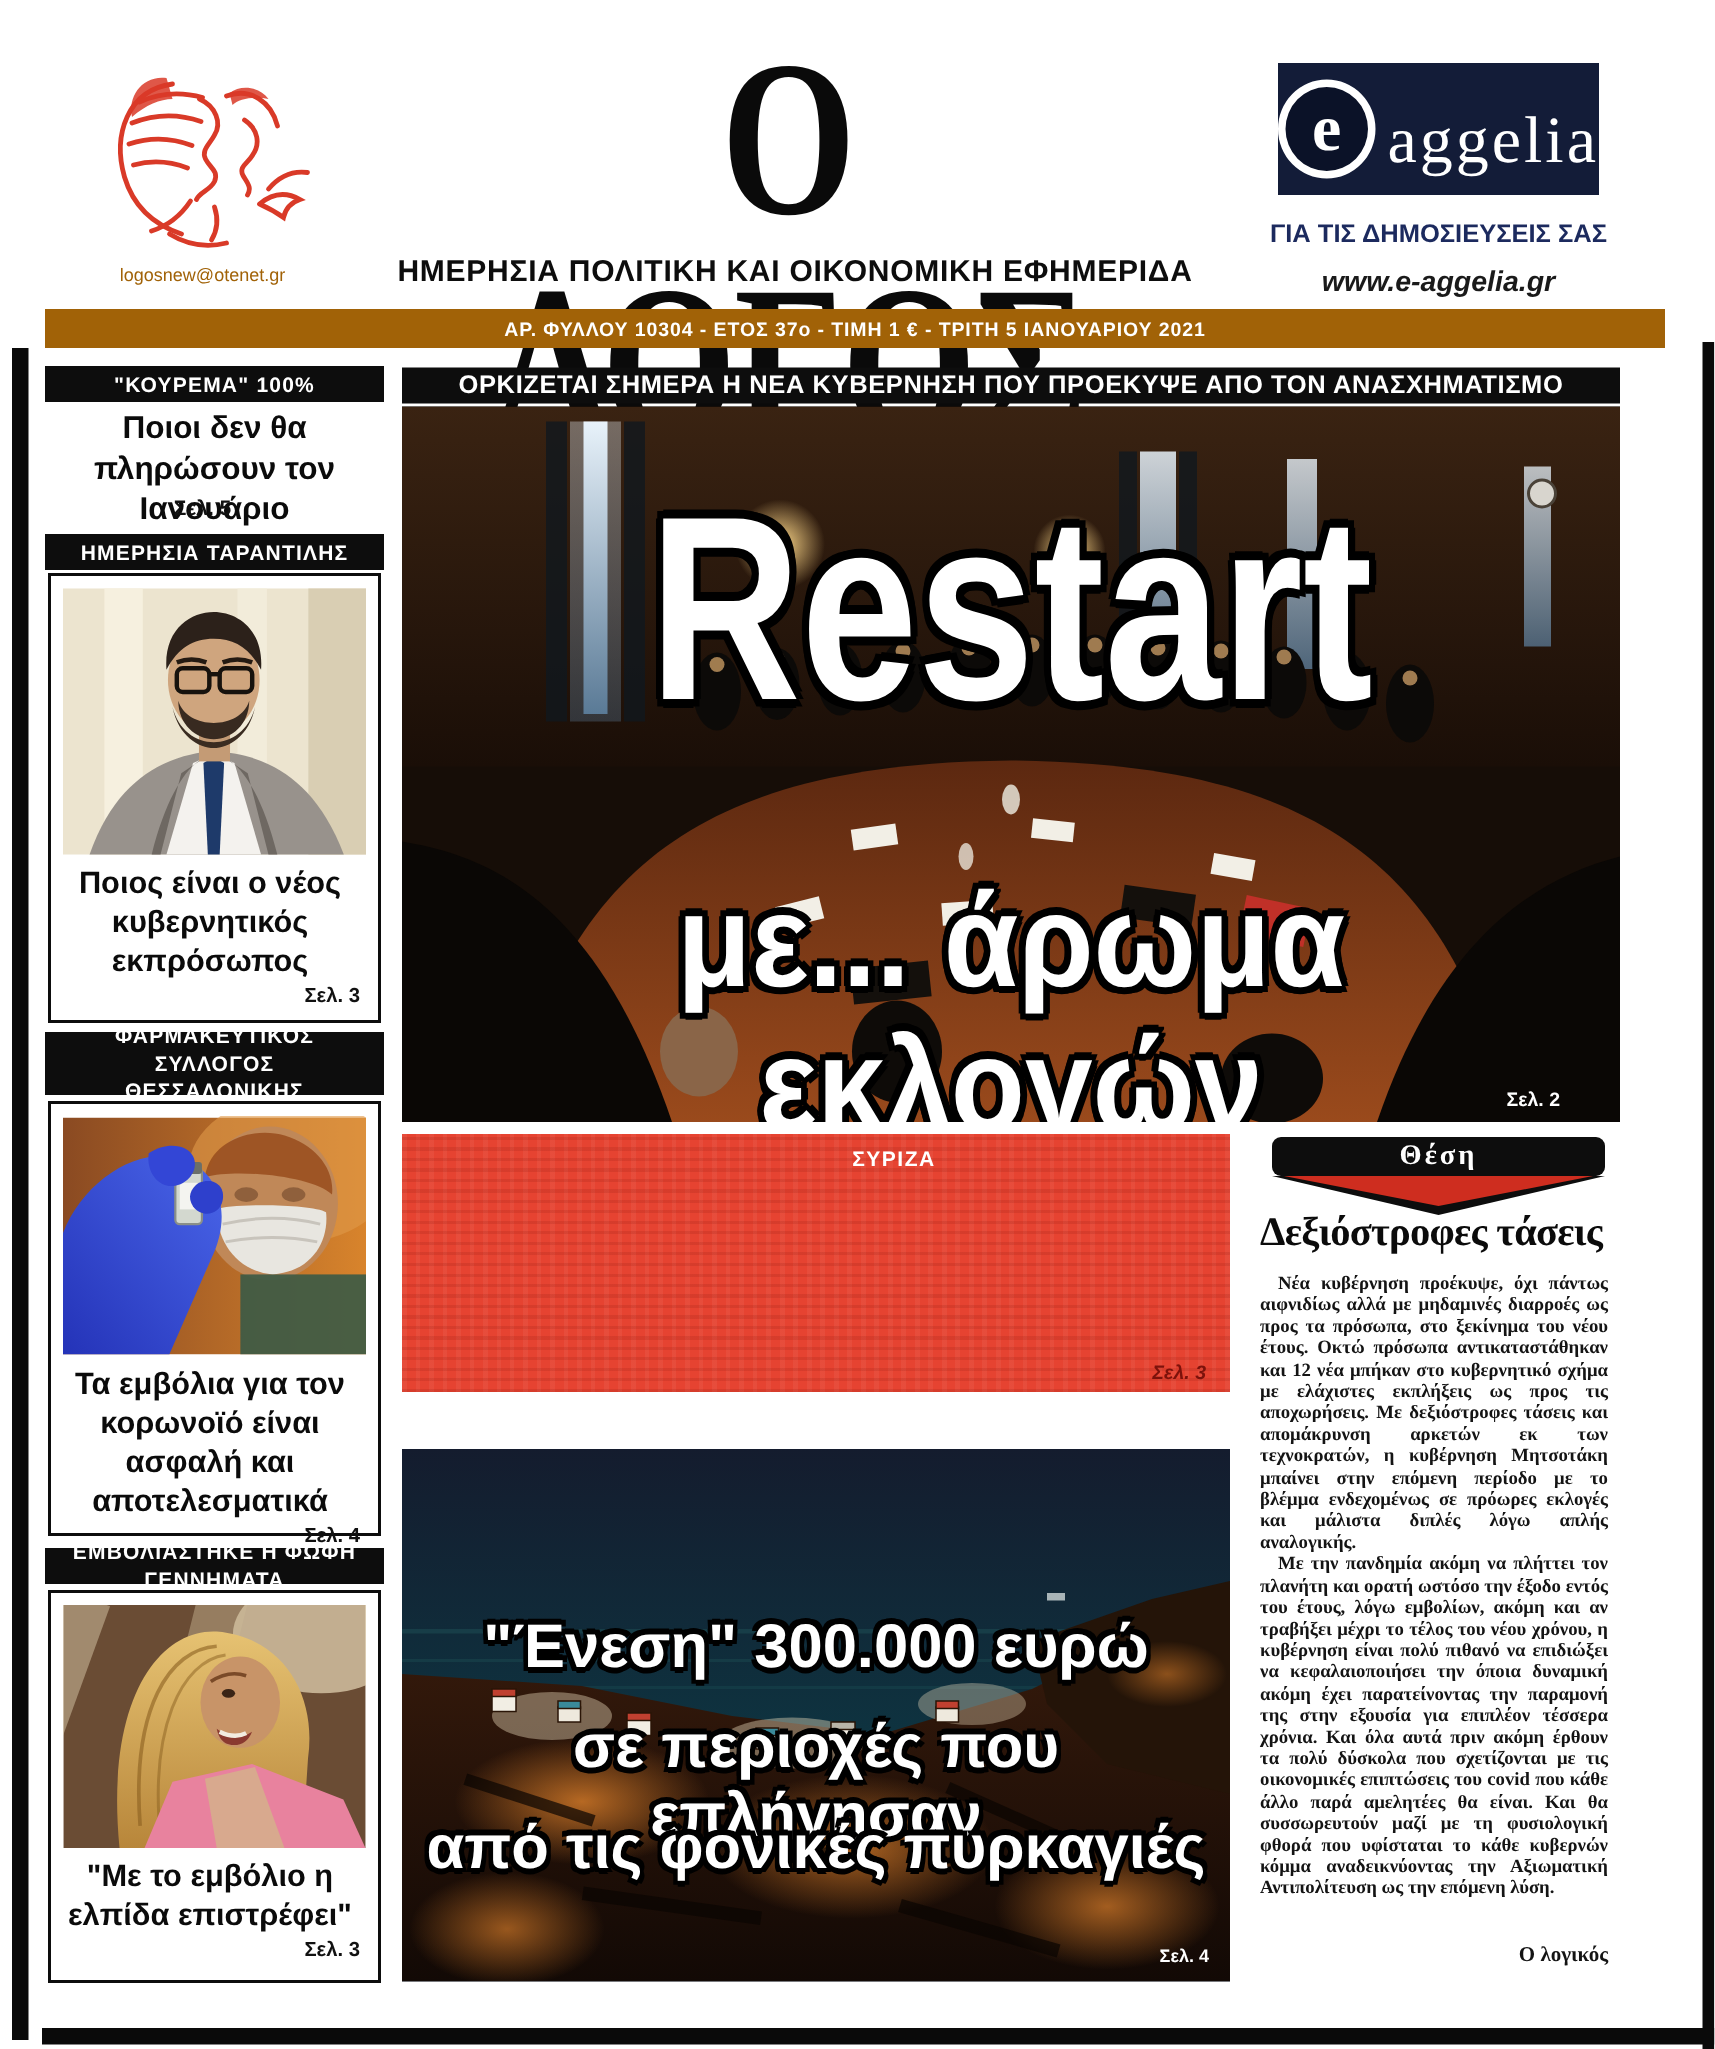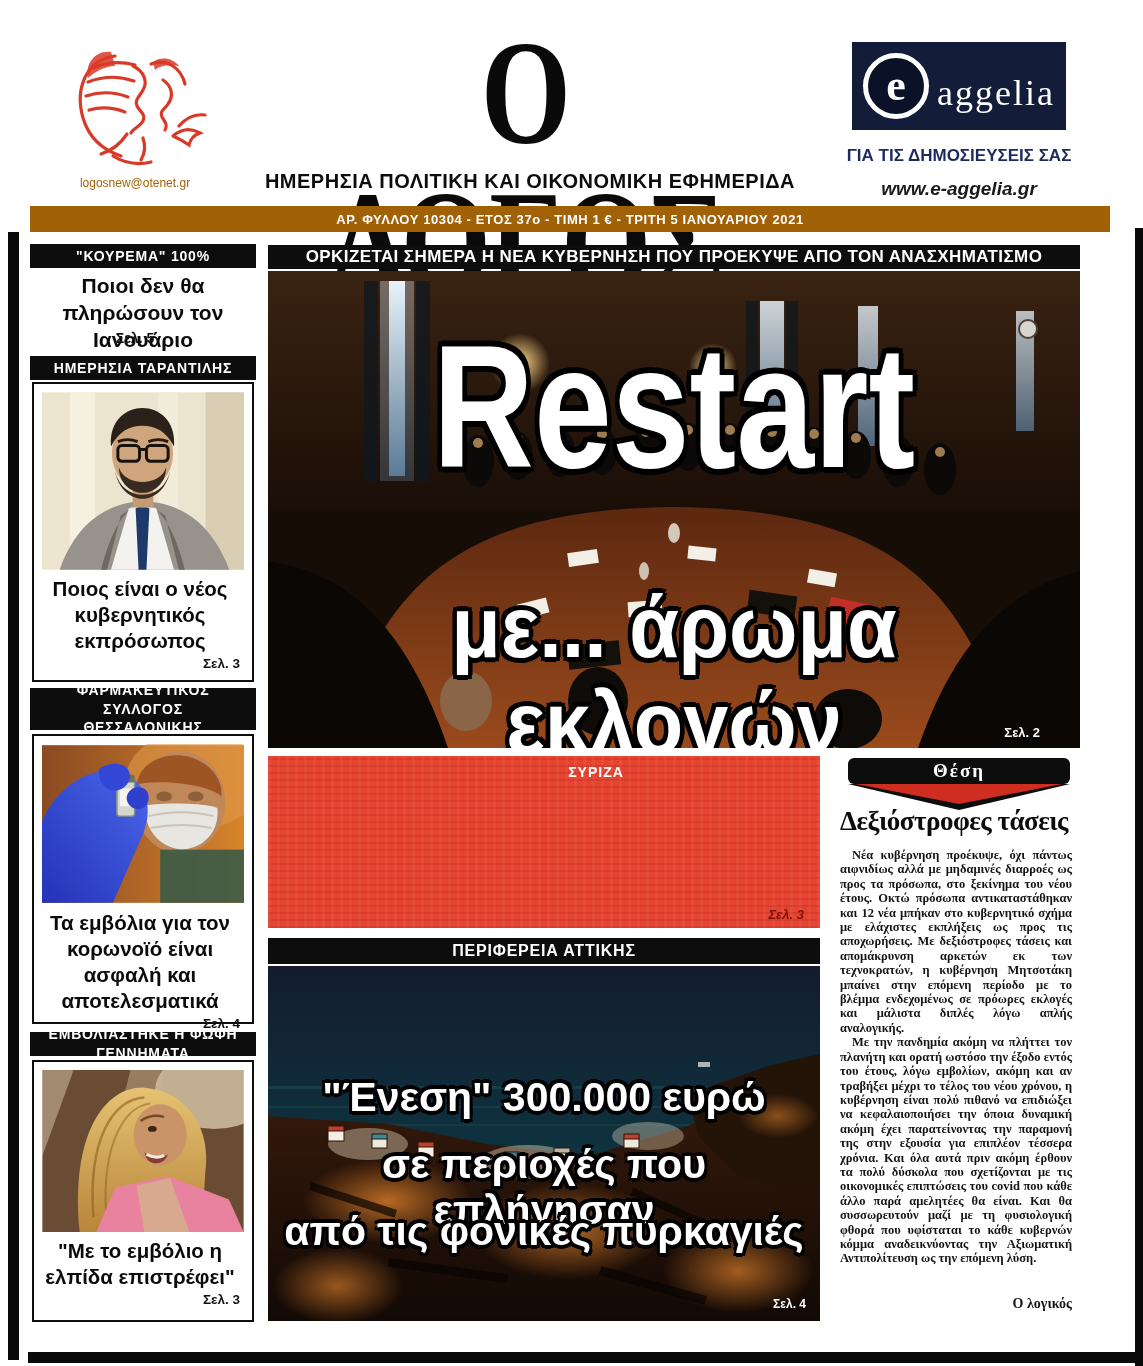--- a/index.html
+++ b/index.html
@@ -13,21 +13,21 @@
   .mast-title{left:225px;top:18px;width:600px;text-align:center;font-family:"Liberation Serif",serif;
       font-weight:bold;font-size:148px;line-height:150px;letter-spacing:-2px;color:#0a0a0a;
       transform:scaleX(.78);transform-origin:50% 50%;}
   .mast-sub{left:240px;top:170px;width:580px;text-align:center;font-weight:bold;font-size:20px;
       letter-spacing:.5px;color:#0d0d0d;}
   .adbox{left:852px;top:42px;width:214px;height:88px;background:#131c38;display:flex;align-items:center;
       justify-content:center;gap:8px;}
   .elogo{width:56px;height:56px;border-radius:50%;background:#0b1228;border:5px solid #fff;
       display:flex;align-items:center;justify-content:center;
       font-family:"Liberation Serif",serif;font-weight:bold;font-size:44px;color:#fff;line-height:1;}
-  .adword{font-family:"Liberation Serif",serif;font-size:36px;color:#fff;letter-spacing:2px;margin-top:14px;}
+  .adword{font-family:"Liberation Serif",serif;font-size:44px;color:#fff;letter-spacing:2px;margin-top:14px;}
   .adline1{left:842px;top:146px;width:234px;text-align:center;font-weight:bold;font-size:17px;color:#1c2a5e;}
   .adline2{left:842px;top:178px;width:234px;text-align:center;font-weight:bold;font-style:italic;
       font-size:19px;color:#1a1a1a;}
   .issuebar{left:30px;top:206px;width:1080px;height:26px;background:#a16207;display:flex;
       align-items:center;justify-content:center;color:#fff;font-weight:bold;font-size:13px;letter-spacing:.6px;}
 
   
   .edge-l{left:8px;top:232px;width:11px;height:1128px;background:#0a0a0a;}
   .edge-r{left:1135px;top:228px;width:8px;height:1138px;background:#0a0a0a;}
   .edge-b{left:28px;top:1352px;width:1115px;height:11px;background:#0a0a0a;}
@@ -319,21 +319,20 @@
     <div class="abs lead-en">Restart</div>
     <div class="abs lead-gr">με... άρωμα εκλογών</div>
     <div class="abs lead-ref">Σελ. 2</div>
   </div>
 
   <div class="abs syriza">
     <div class="abs sy-kicker">ΣΥΡΙΖΑ</div>
     <div class="abs sy-ref">Σελ. 3</div>
   </div>
 
-  <div class="abs blkbar at-bar">ΠΕΡΙΦΕΡΕΙΑ ΑΤΤΙΚΗΣ</div>
   <div class="abs at-photo">
     <svg width="552" height="355" viewBox="0 0 552 355">
       <defs>
         <linearGradient id="sea" x1="0" y1="0" x2="0" y2="1">
           <stop offset="0" stop-color="#141c2e"></stop>
             <stop offset="1" stop-color="#0e3340"></stop>
         </linearGradient>
         <linearGradient id="burn" x1="0" y1="0" x2="0" y2="1">
           <stop offset="0" stop-color="#3a1c0c"></stop>
             <stop offset="1" stop-color="#120905"></stop>

